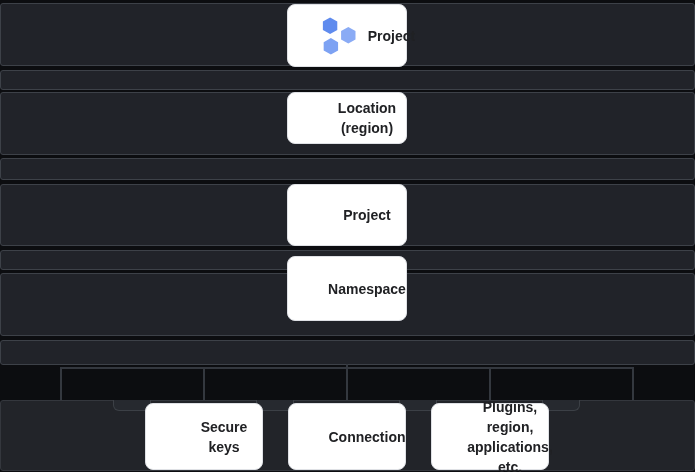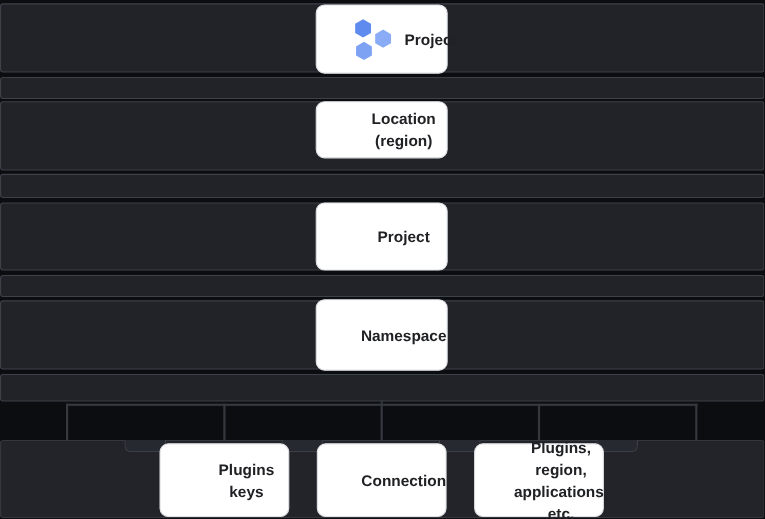--- a/index.html
+++ b/index.html
@@ -96,26 +96,26 @@
 
   <div class="node level-node" style="top:92px;height:52px">
     <span class="label">Location
 (region)</span>
   </div>
 
   <div class="node level-node" style="top:184px;height:62px">
     <span class="label">Project</span>
   </div>
 
-  <div class="node level-node" style="top:272px;height:65px">
+  <div class="node level-node" style="top:256px;height:65px">
     <span class="label">Namespace</span>
   </div>
 
   <div class="node child-node" style="left:145px">
-    <span class="label">Plugins keys</span>
+    <span class="label">Secure keys</span>
   </div>
   <div class="node child-node" style="left:288px">
     <span class="label">Connection</span>
   </div>
   <div class="node child-node" style="left:431px">
     <span class="label">Plugins, region,
 applications, etc.</span>
   </div>
 
 </div>

